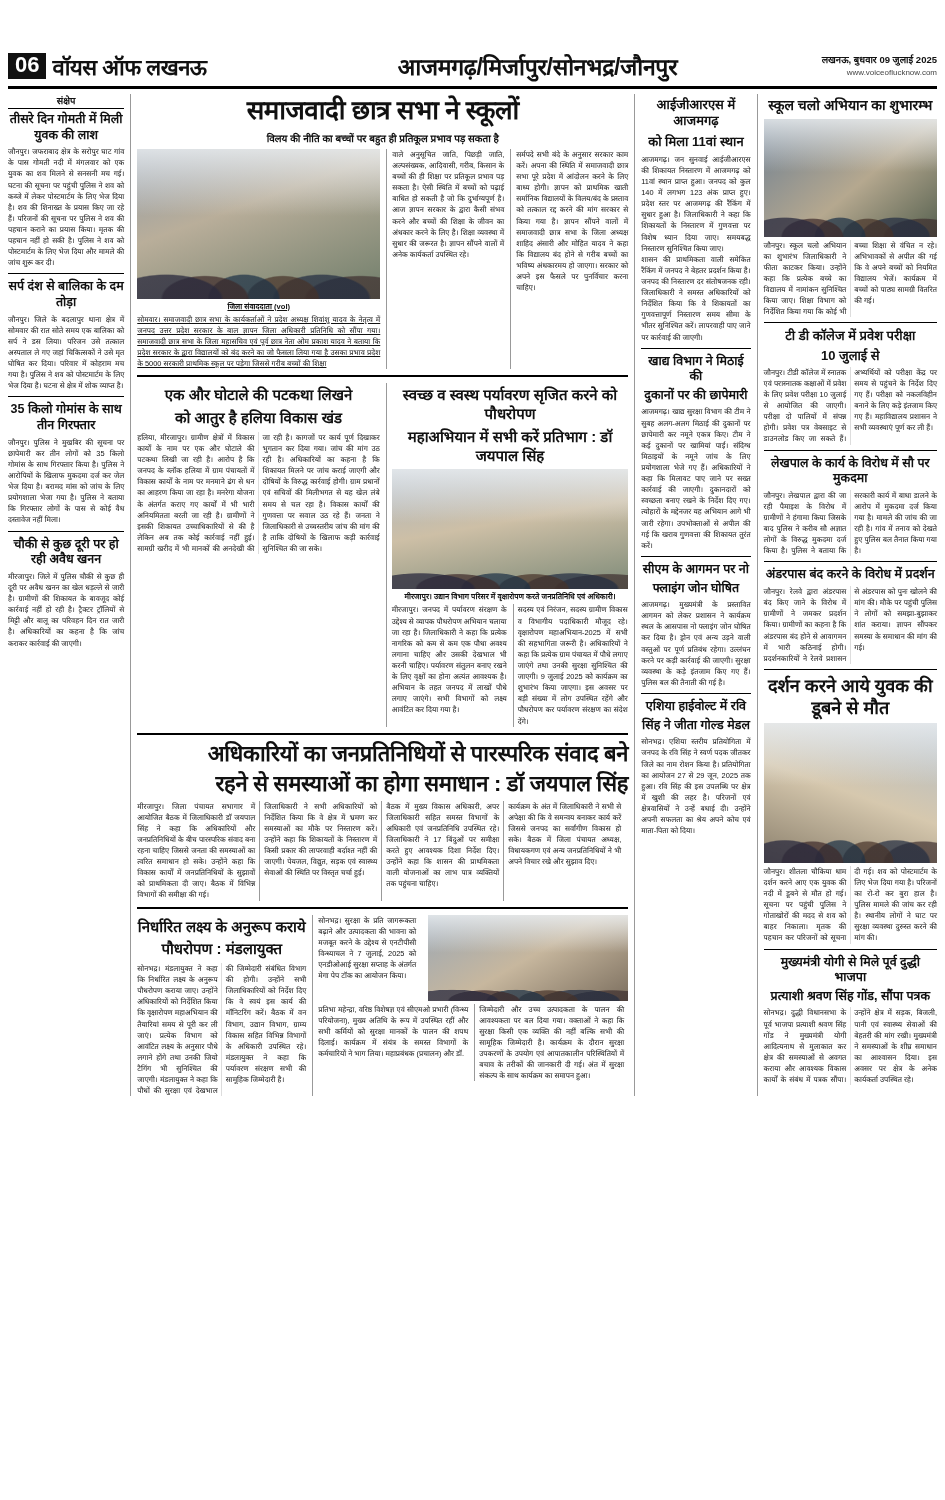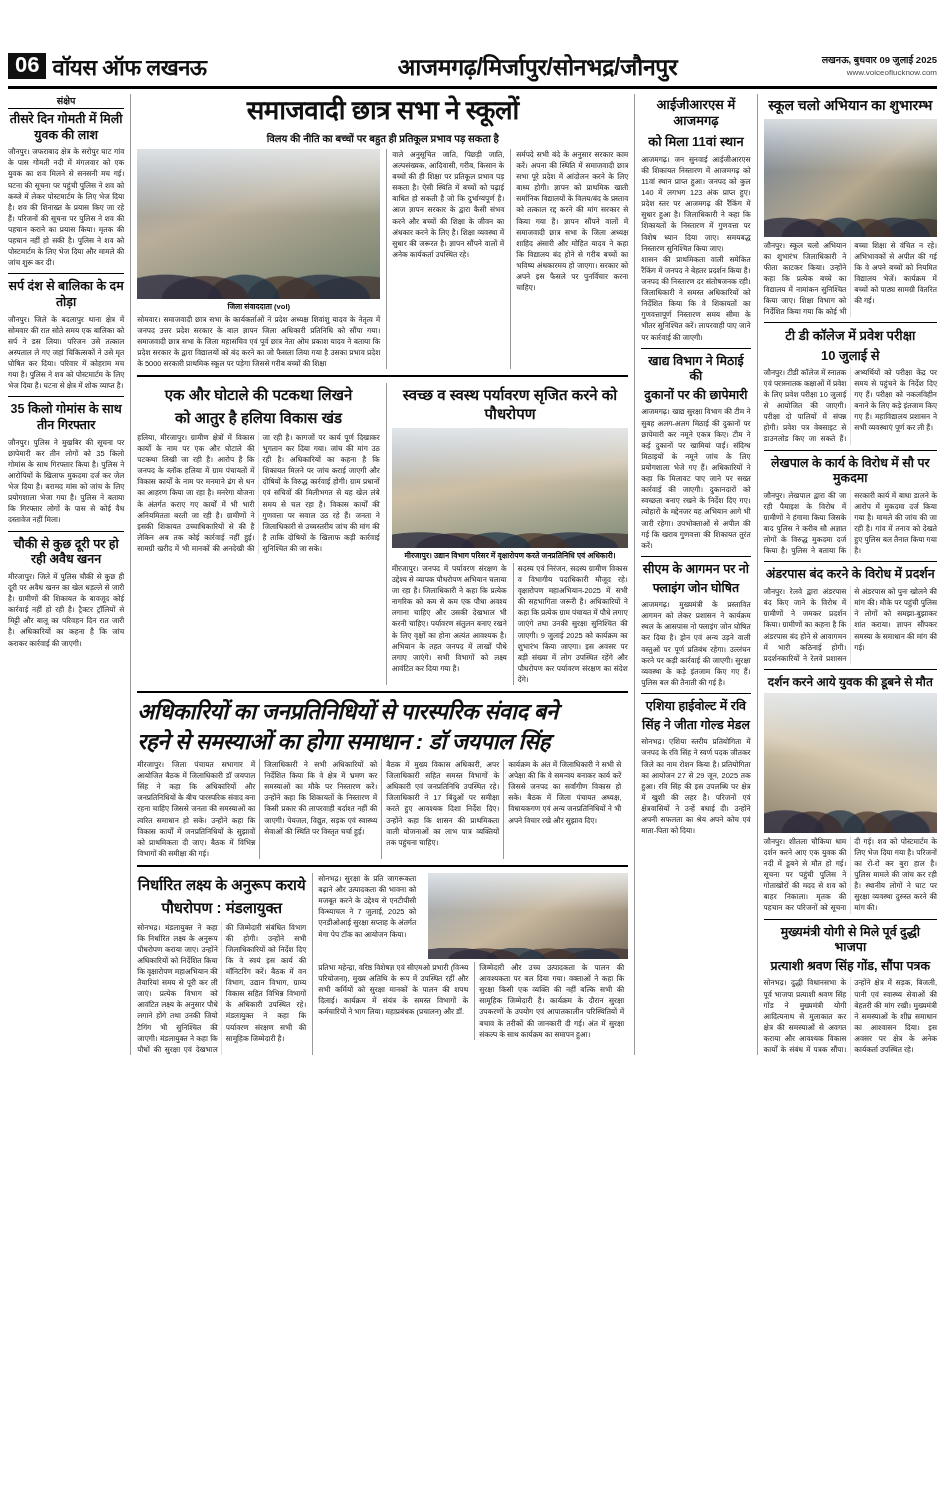--- a/index.html
+++ b/index.html
@@ -32,21 +32,21 @@
   .c2 { width:498px; }
   .c3 { width:118px; }
   .c4 { width:183px; }
 
   .vline { border-left:1px solid #999; }
 
   
   .kicker { font-size:9.5px; font-weight:bold; text-align:center; border-bottom:1px solid #000; padding-bottom:1px; margin-bottom:3px;}
   .hl-sm { font-size:12.5px; font-weight:bold; line-height:1.25; text-align:center; margin:2px 0 3px 0; }
   .hl-md { font-size:15px; font-weight:bold; line-height:1.25; text-align:center; margin:3px 0 4px 0; }
-  .hl-lg { font-size:22px; font-weight:bold; line-height:1.18; text-align:left; margin:2px 0 4px 0; letter-spacing:-0.3px;font-style:italic;}
+  .hl-lg { font-size:22px; font-weight:bold; line-height:1.18; text-align:right; margin:2px 0 4px 0; letter-spacing:-0.3px;}
   .hl-xl { font-size:26px; font-weight:bold; line-height:1.15; text-align:center; margin:2px 0 5px 0; letter-spacing:-0.5px;}
   .sub { font-size:10px; font-weight:bold; text-align:center; margin:2px 0 4px 0; }
   .body { font-size:7.4px; line-height:1.5; text-align:justify; hyphens:auto; }
   .caption { font-size:7.6px; font-weight:bold; text-align:center; margin:2px 0 3px 0; }
 
   .rule { border-top:1px solid #000; margin:5px 0; }
   .rule-thick { border-top:2px solid #000; margin:6px 0; }
 
   .twocol { column-count:2; column-gap:8px; column-rule:1px solid #ddd; }
 
@@ -116,21 +116,21 @@
       </div>
     </div>
 
     <div class="col c2 vline" style="padding-left:6px;">
 
       <div>
         <div class="hl-xl">समाजवादी छात्र सभा ने स्कूलों</div>
         <div class="sub">विलय की नीति का बच्चों पर बहुत ही प्रतिकूल प्रभाव पड़ सकता है</div>
 
         <div style="display:flex; gap:6px;">
-          <div style="width:243px;">
+          <div style="width:243px;text-decoration:underline;">
             <div class="photo ph-a" style="height:150px;">
               <div class="sky"></div>
               <div class="figures"></div>
             </div>
             <div class="caption">जिला संवाददाता (vol)</div>
             <div class="body">सोमवार। समाजवादी छात्र सभा के कार्यकर्ताओं ने प्रदेश अध्यक्ष शिवांशु यादव के नेतृत्व में जनपद उत्तर प्रदेश सरकार के बाल ज्ञापन जिला अधिकारी प्रतिनिधि को सौंपा गया। समाजवादी छात्र सभा के जिला महासचिव एवं पूर्व छात्र नेता ओम प्रकाश यादव ने बताया कि प्रदेश सरकार के द्वारा विद्यालयों को बंद करने का जो फैसला लिया गया है उसका प्रभाव प्रदेश के 5000 सरकारी प्राथमिक स्कूल पर पड़ेगा जिससे गरीब बच्चों की शिक्षा</div>
           </div>
           <div style="width:118px;" class="vline">
             <div class="body" style="padding-left:5px;">वाले अनुसूचित जाति, पिछड़ी जाति, अल्पसंख्यक, आदिवासी, गरीब, किसान के बच्चों की ही शिक्षा पर प्रतिकूल प्रभाव पड़ सकता है। ऐसी स्थिति में बच्चों को पढ़ाई बाधित हो सकती है जो कि दुर्भाग्यपूर्ण है। आज ज्ञापन सरकार के द्वारा कैसी संभव करने और बच्चों की शिक्षा के जीवन का अंधकार करने के लिए है। शिक्षा व्यवस्था में सुधार की जरूरत है। ज्ञापन सौंपने वालों में अनेक कार्यकर्ता उपस्थित रहे।</div>
           </div>
@@ -145,20 +145,21 @@
       <div style="display:flex; gap:6px;">
         <div style="width:243px;">
           <div class="hl-md">एक और घोटाले की पटकथा लिखने</div>
           <div class="hl-md">को आतुर है हलिया विकास खंड</div>
           <div class="body twocol">हलिया, मीरजापुर। ग्रामीण क्षेत्रों में विकास कार्यों के नाम पर एक और घोटाले की पटकथा लिखी जा रही है। आरोप है कि जनपद के ब्लॉक हलिया में ग्राम पंचायतों में विकास कार्यों के नाम पर मनमाने ढंग से धन का आहरण किया जा रहा है। मनरेगा योजना के अंतर्गत कराए गए कार्यों में भी भारी अनियमितता बरती जा रही है। ग्रामीणों ने इसकी शिकायत उच्चाधिकारियों से की है लेकिन अब तक कोई कार्रवाई नहीं हुई। सामग्री खरीद में भी मानकों की अनदेखी की जा रही है। कागजों पर कार्य पूर्ण दिखाकर भुगतान कर दिया गया। जांच की मांग उठ रही है। अधिकारियों का कहना है कि शिकायत मिलने पर जांच कराई जाएगी और दोषियों के विरुद्ध कार्रवाई होगी। ग्राम प्रधानों एवं सचिवों की मिलीभगत से यह खेल लंबे समय से चल रहा है। विकास कार्यों की गुणवत्ता पर सवाल उठ रहे हैं। जनता ने जिलाधिकारी से उच्चस्तरीय जांच की मांग की है ताकि दोषियों के खिलाफ कड़ी कार्रवाई सुनिश्चित की जा सके।</div>
         </div>
 
         <div style="width:243px;" class="vline">
           <div style="padding-left:5px;">
             <div class="hl-md">स्वच्छ व स्वस्थ पर्यावरण सृजित करने को पौधरोपण</div>
+            <div class="hl-md">महाअभियान में सभी करें प्रतिभाग : डॉ जयपाल सिंह</div>
             <div class="photo ph-b" style="height:120px;">
               <div class="sky"></div>
               <div class="figures small"></div>
             </div>
             <div class="caption">मीरजापुर। उद्यान विभाग परिसर में वृक्षारोपण करते जनप्रतिनिधि एवं अधिकारी।</div>
             <div style="display:flex; gap:6px;">
               <div style="width:115px;" class="body">मीरजापुर। जनपद में पर्यावरण संरक्षण के उद्देश्य से व्यापक पौधरोपण अभियान चलाया जा रहा है। जिलाधिकारी ने कहा कि प्रत्येक नागरिक को कम से कम एक पौधा अवश्य लगाना चाहिए और उसकी देखभाल भी करनी चाहिए। पर्यावरण संतुलन बनाए रखने के लिए वृक्षों का होना अत्यंत आवश्यक है। अभियान के तहत जनपद में लाखों पौधे लगाए जाएंगे। सभी विभागों को लक्ष्य आवंटित कर दिया गया है।</div>
               <div style="width:115px;" class="body vline">
                   <span style="padding-left:4px; display:block;">सदस्य एवं निरंजन, सदस्य ग्रामीण विकास व विभागीय पदाधिकारी मौजूद रहे। वृक्षारोपण महाअभियान-2025 में सभी की सहभागिता जरूरी है। अधिकारियों ने कहा कि प्रत्येक ग्राम पंचायत में पौधे लगाए जाएंगे तथा उनकी सुरक्षा सुनिश्चित की जाएगी। 9 जुलाई 2025 को कार्यक्रम का शुभारंभ किया जाएगा। इस अवसर पर बड़ी संख्या में लोग उपस्थित रहेंगे और पौधरोपण कर पर्यावरण संरक्षण का संदेश देंगे।</span>
                 </div>
@@ -273,21 +274,21 @@
       </div>
       <div class="rule"></div>
 
       <div>
         <div class="hl-sm" style="font-size:12.5px;">अंडरपास बंद करने के विरोध में प्रदर्शन</div>
         <div class="body twocol">जौनपुर। रेलवे द्वारा अंडरपास बंद किए जाने के विरोध में ग्रामीणों ने जमकर प्रदर्शन किया। ग्रामीणों का कहना है कि अंडरपास बंद होने से आवागमन में भारी कठिनाई होगी। प्रदर्शनकारियों ने रेलवे प्रशासन से अंडरपास को पुनः खोलने की मांग की। मौके पर पहुंची पुलिस ने लोगों को समझा-बुझाकर शांत कराया। ज्ञापन सौंपकर समस्या के समाधान की मांग की गई।</div>
       </div>
       <div class="rule"></div>
 
       <div>
-        <div class="hl-sm" style="font-size:12px;">दर्शन करने आये युवक की डूबने से मौत</div>
+        <div class="hl-sm" style="font-size:18px;">दर्शन करने आये युवक की डूबने से मौत</div>
         <div class="photo ph-e" style="height:140px;">
           <div class="sky"></div>
           <div class="figures"></div>
         </div>
         <div class="body twocol" style="margin-top:3px;">जौनपुर। शीतला चौकिया धाम दर्शन करने आए एक युवक की नदी में डूबने से मौत हो गई। सूचना पर पहुंची पुलिस ने गोताखोरों की मदद से शव को बाहर निकाला। मृतक की पहचान कर परिजनों को सूचना दी गई। शव को पोस्टमार्टम के लिए भेज दिया गया है। परिजनों का रो-रो कर बुरा हाल है। पुलिस मामले की जांच कर रही है। स्थानीय लोगों ने घाट पर सुरक्षा व्यवस्था दुरुस्त करने की मांग की।</div>
       </div>
       <div class="rule"></div>
 
       <div>
         <div class="hl-sm" style="font-size:12.5px;">मुख्यमंत्री योगी से मिले पूर्व दुद्धी भाजपा</div>

